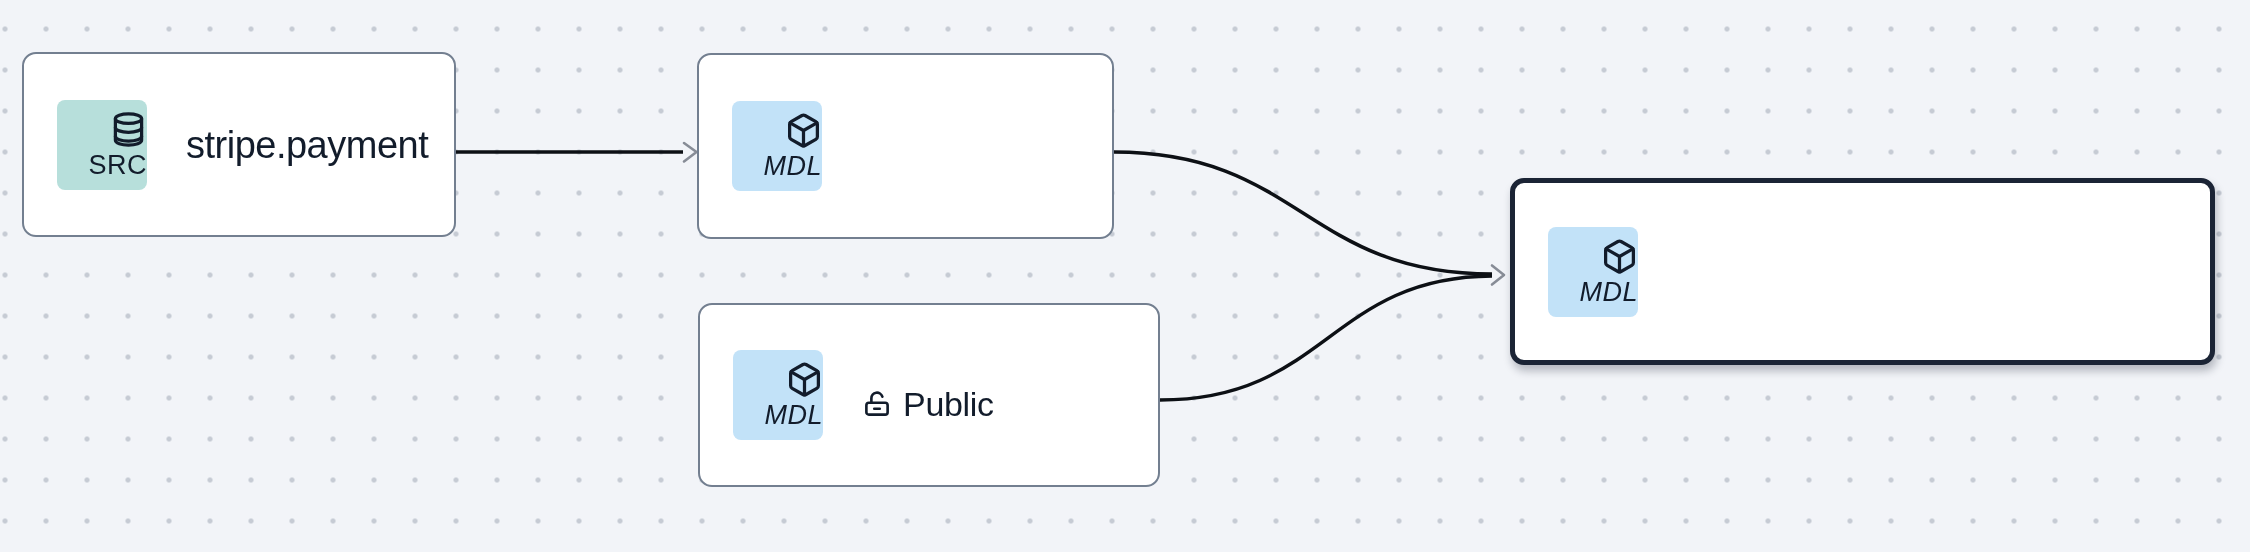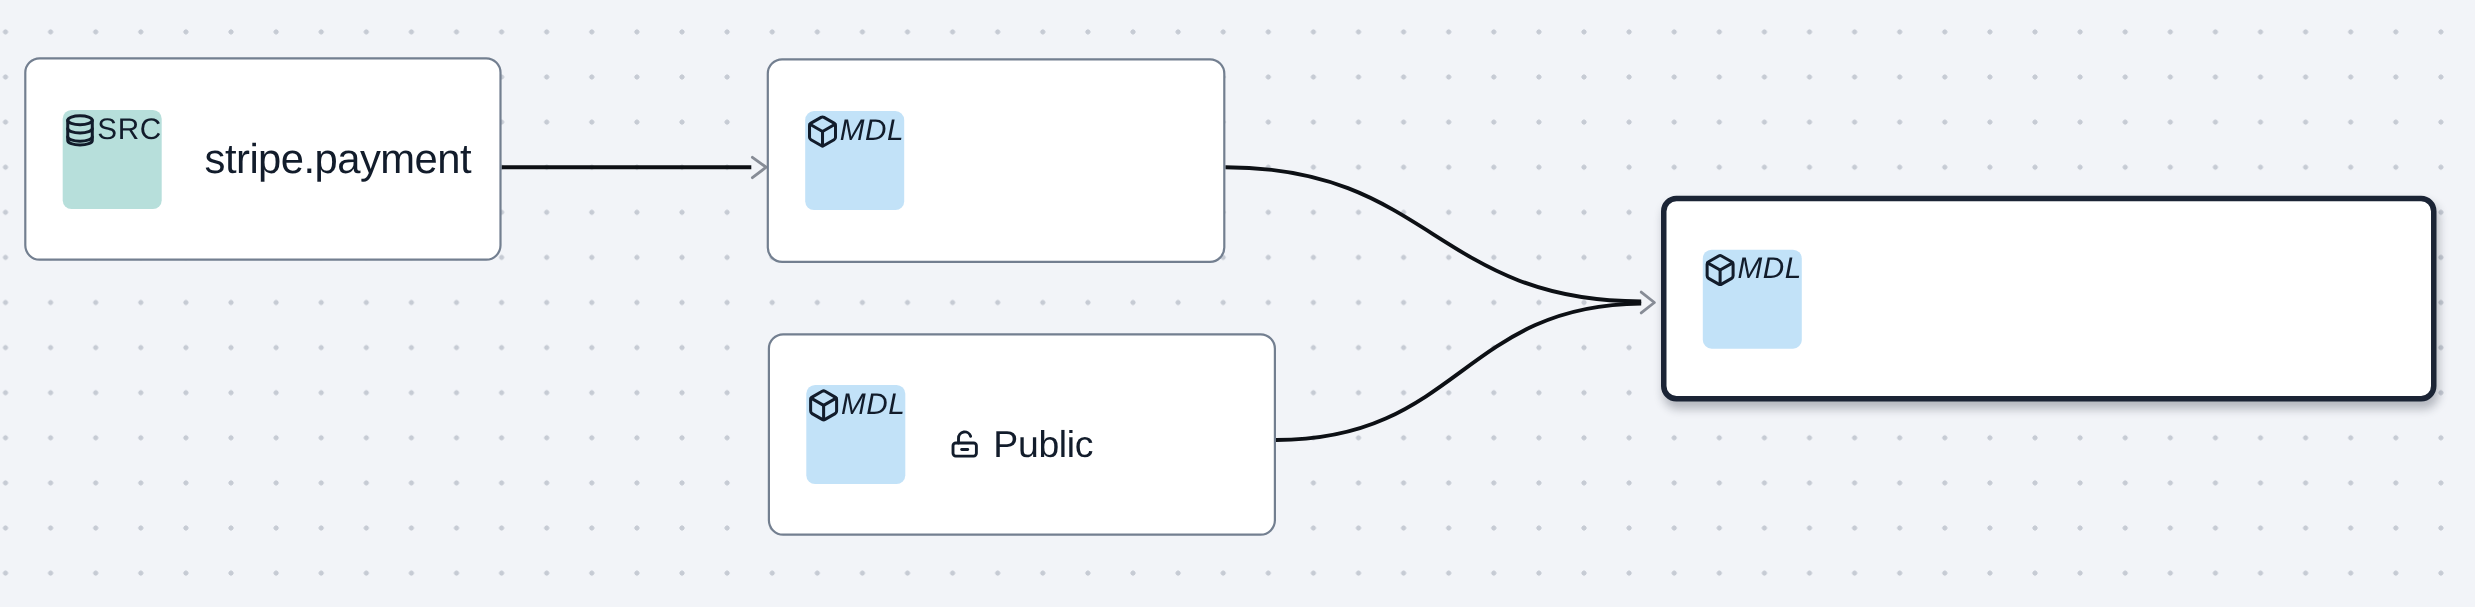--- a/index.html
+++ b/index.html
@@ -25,21 +25,21 @@
   }
   .n1{left:22px;top:52px;width:434px;height:185px;}
   .n2{left:697px;top:53px;width:417px;height:186px;}
   .n3{left:698px;top:303px;width:462px;height:184px;}
   .n4{left:1510px;top:178px;width:705px;height:187px;
       border:5px solid var(--selected_node_border,#1b2435);
       box-shadow:2px 6px 9px rgba(20,28,45,.28);}
 
   .badge{
     width:90px;height:90px;border-radius:8px;flex:0 0 auto;
-    display:flex;align-items:flex-start;justify-content:center;
+    display:flex;flex-direction:column;align-items:flex-end;justify-content:center;
     color:var(--title_text,#121c2b);
   }
   .badge.src{background:var(--badge_src_background,#b7dfdb);}
   .badge.mdl{background:var(--badge_mdl_background,#c2e2f8);font-style:italic;}
   .badge svg{width:37px;height:37px;display:block;}
   .blabel{font-size:27px;line-height:1;margin-top:4px;letter-spacing:.5px;}
 
   .ncontent{display:flex;flex-direction:column;justify-content:flex-start;}
   .ntitle{
     font-size:38px;letter-spacing:-0.5px;line-height:44px;

